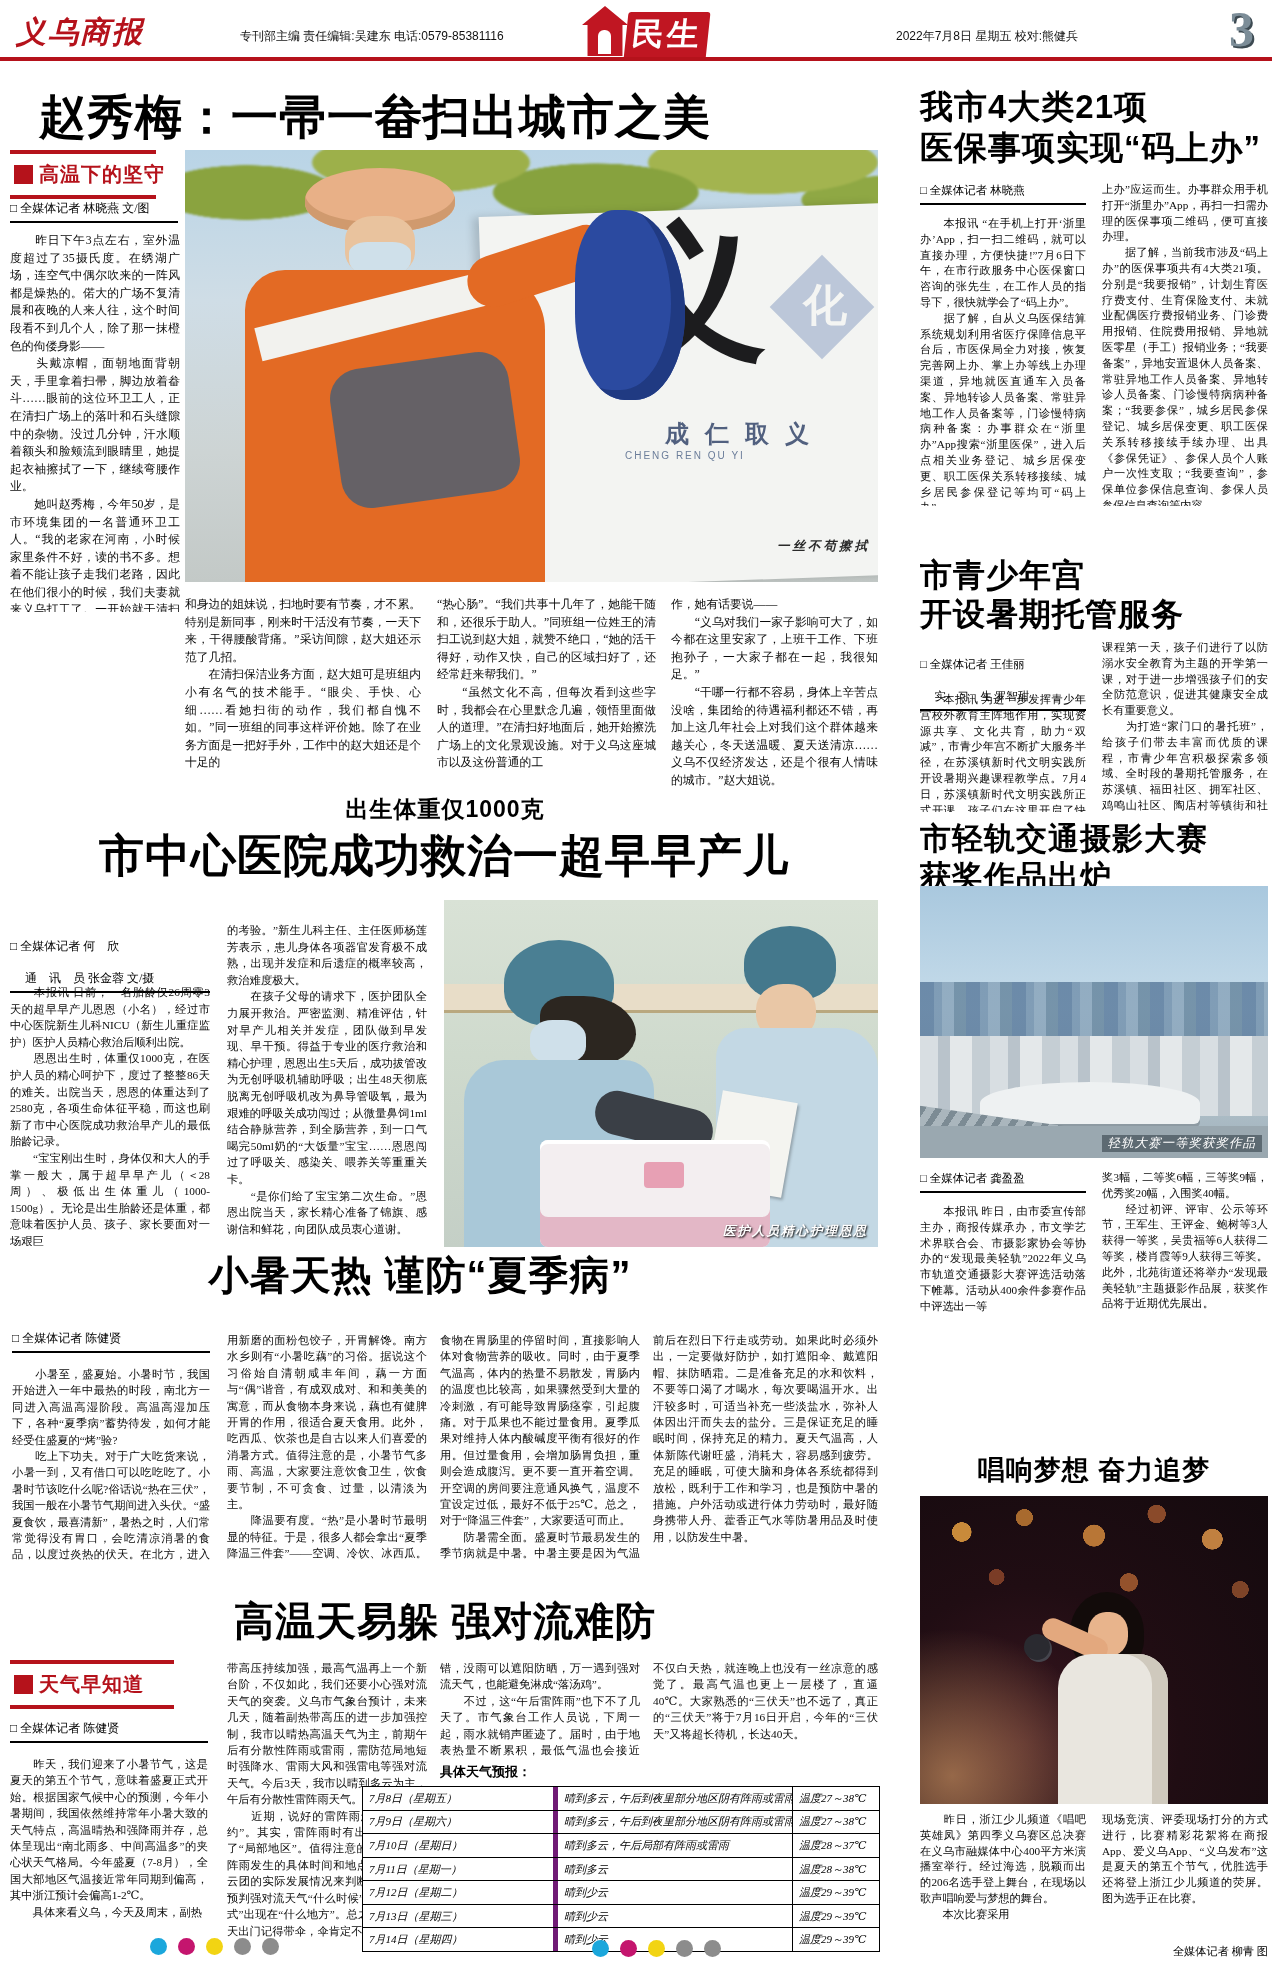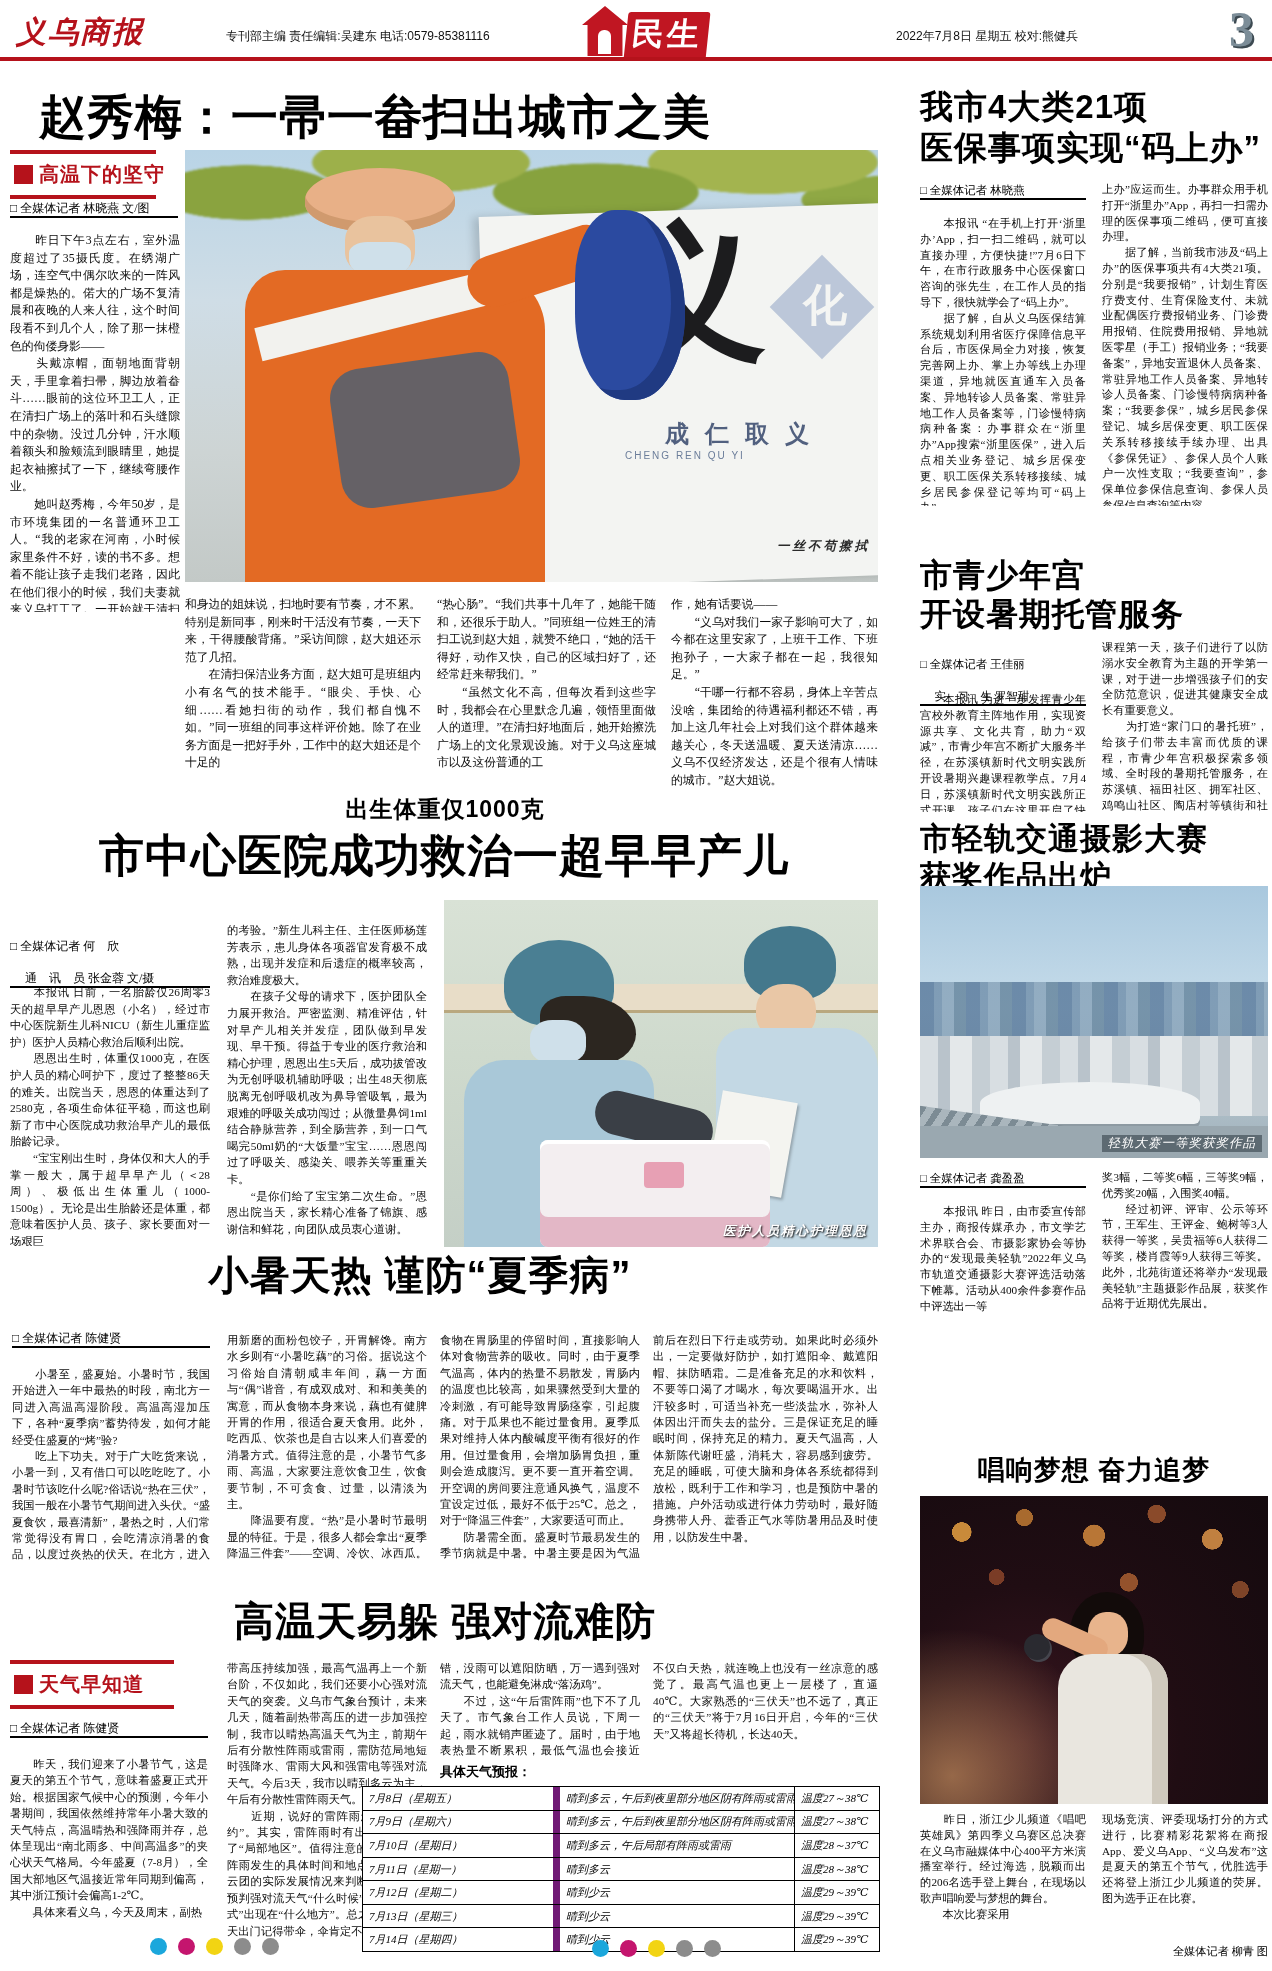--- a/index.html
+++ b/index.html
@@ -9,21 +9,21 @@
   
   .col{position:absolute;font:11.8px/17.6px "Liberation Serif","DejaVu Serif",serif;
        color:#0a0a0a;text-align:justify;white-space:pre-line;overflow:hidden;}
   .scol{font-size:11.2px;line-height:15.8px;}
   
   .hl{position:absolute;font-family:"Liberation Sans","DejaVu Sans",sans-serif;
       font-weight:900;color:#000;letter-spacing:1px;}
   .center{text-align:center;}
   
   .by{position:absolute;font:12px/16px "Liberation Serif","DejaVu Serif",serif;color:#000;
-      border-bottom:2.5px solid #000;white-space:pre-line;}
+      border-bottom:2.5px solid #000;padding-bottom:5px;white-space:pre-line;}
   
   .rlabel{position:absolute;display:flex;align-items:center;gap:6px;
           border-top:4px solid #b5121b;border-bottom:4px solid #b5121b;padding:7px 4px;}
   .rlabel .sq{width:19px;height:19px;background:#b5121b;flex:0 0 auto;}
   .rlabel .tx{font-family:"Liberation Sans","DejaVu Sans",sans-serif;font-weight:900;
               font-size:20px;color:#b5121b;letter-spacing:1px;white-space:nowrap;}
   
   .masthead{position:absolute;left:16px;top:12px;font-family:"Liberation Serif","DejaVu Serif",serif;
             font-weight:bold;font-style:italic;font-size:30px;color:#b5121b;letter-spacing:2px;}
   .hinfo{position:absolute;font:12px/16px "Liberation Sans","DejaVu Sans",sans-serif;color:#111;}
@@ -39,35 +39,35 @@
               letter-spacing:3px;transform:skewX(-6deg);border-radius:3px;}
   
   .photo{position:absolute;overflow:hidden;}
   .pcap{position:absolute;font:italic 12.5px/15px "Liberation Serif","DejaVu Serif",serif;}
   
   .wtable{position:absolute;border:1.5px solid #000;display:flex;flex-direction:column;background:#fff;}
   .wrow{flex:1;display:flex;border-top:1px solid #000;}
   .wrow:first-child{border-top:none;}
   .wcell{font:italic 11px/13px "Liberation Serif","DejaVu Serif",serif;color:#000;
          padding:4px 6px;display:flex;align-items:center;overflow:hidden;white-space:nowrap;}
-  .wc1{width:178px;border-right:7px solid #701a75;flex:0 0 auto;}
+  .wc1{width:178px;border-right:5px solid #701a75;flex:0 0 auto;}
   .wc2{width:222px;border-right:1px solid #000;flex:0 0 auto;}
   .wc3{flex:1;}
   
   .dots{position:absolute;display:flex;gap:11px;}
   .dot{width:17px;height:17px;border-radius:50%;}
   .credit{position:absolute;font:11.2px/15px "Liberation Serif","DejaVu Serif",serif;text-align:right;}
 </style>
 </head>
 <body>
 
 <div class="page">
 
   <div class="masthead">义乌商报</div>
-  <div class="hinfo" style="left:226px;top:28px;width:360px;">专刊部主编  责任编辑:吴建东  电话:0579-85381116</div>
+  <div class="hinfo" style="left:240px;top:28px;width:360px;">专刊部主编  责任编辑:吴建东  电话:0579-85381116</div>
   <div class="logo">
     <div class="house"></div>
     <div class="door"></div>
     <div class="mstx">民生</div>
   </div>
   <div class="hinfo" style="left:880px;top:28px;width:280px;margin-left:16px;">2022年7月8日  星期五  校对:熊健兵</div>
   <div class="pageno">3</div>
   <div class="redrule"></div>
 
   <div class="hl center" style="left:30px;top:86px;width:690px;font-size:47px;">赵秀梅：一帚一畚扫出城市之美</div>

